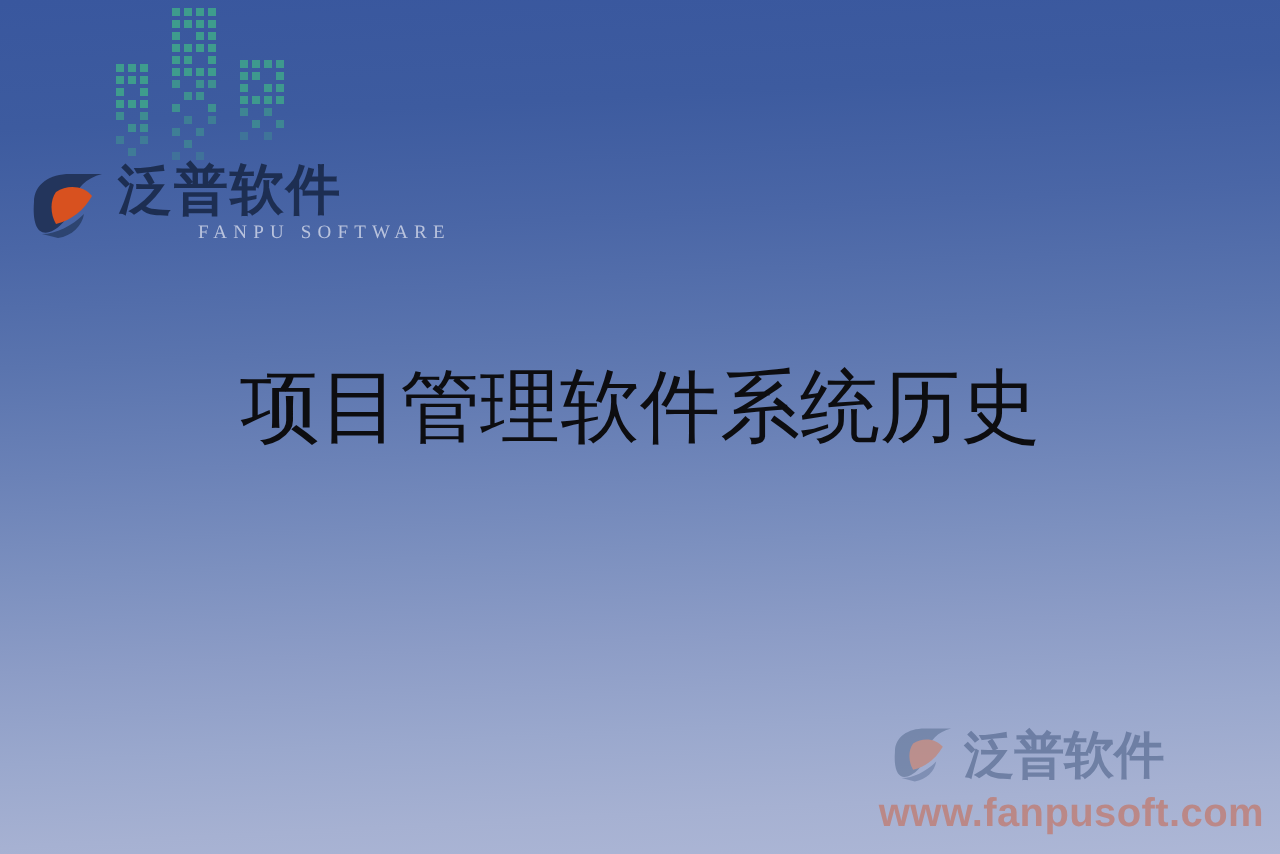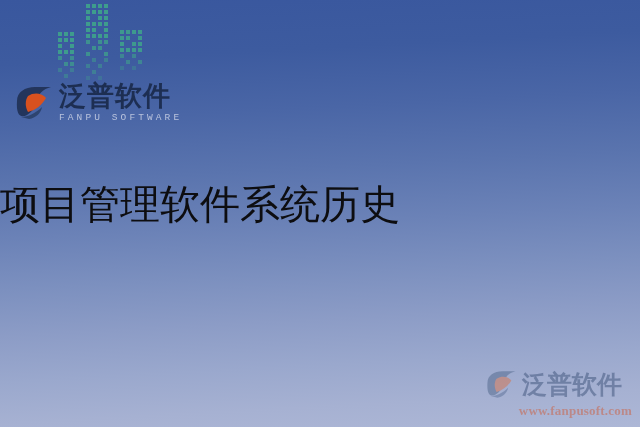--- a/index.html
+++ b/index.html
@@ -64,35 +64,36 @@
     font-family: "DejaVu Sans", sans-serif;
     font-size: 27px;
     font-weight: 700;
     line-height: 1.0;
     color: #1d2e52;
     letter-spacing: 1px;
     white-space: nowrap;
   }
   #logo-en {
     margin-top: 3px;
-    font-family: Liberation Mono, monospace;
+    font-family: Liberation Serif, serif;
     font-size: 9.5px;
     font-weight: 400;
     letter-spacing: 3.1px;
     color: #b9c3dd;
     white-space: nowrap;
+    margin-left: 40px;
   }
 
   
   #headline {
     position: absolute;
     left: 0;
     right: 0;
     top: 176px;
-    text-align: left;
+    text-align: center;
     font-family: "DejaVu Serif", "Liberation Serif", serif;
     font-size: 40px;
     font-weight: 400;
     line-height: 1.42;
     color: #0d0d10;
     letter-spacing: 0px;
   }
   #headline .ln { display: block; white-space: nowrap; }
 
   
@@ -113,22 +114,22 @@
     font-family: "DejaVu Sans", sans-serif;
     font-size: 25px;
     font-weight: 700;
     line-height: 1;
     color: #4b5f86;
     letter-spacing: 0px;
     white-space: nowrap;
   }
   #wm-url {
     margin-top: 2px;
-    font-family: Liberation Serif, serif;
-    font-size: 13px;
+    font-family: Liberation Sans, sans-serif;
+    font-size: 20px;
     font-weight: 700;
     color: #c86a52;
     letter-spacing: 0.2px;
     white-space: nowrap;
     margin-left: 44px;
   }
 </style>
 </head>
 <body>
 

